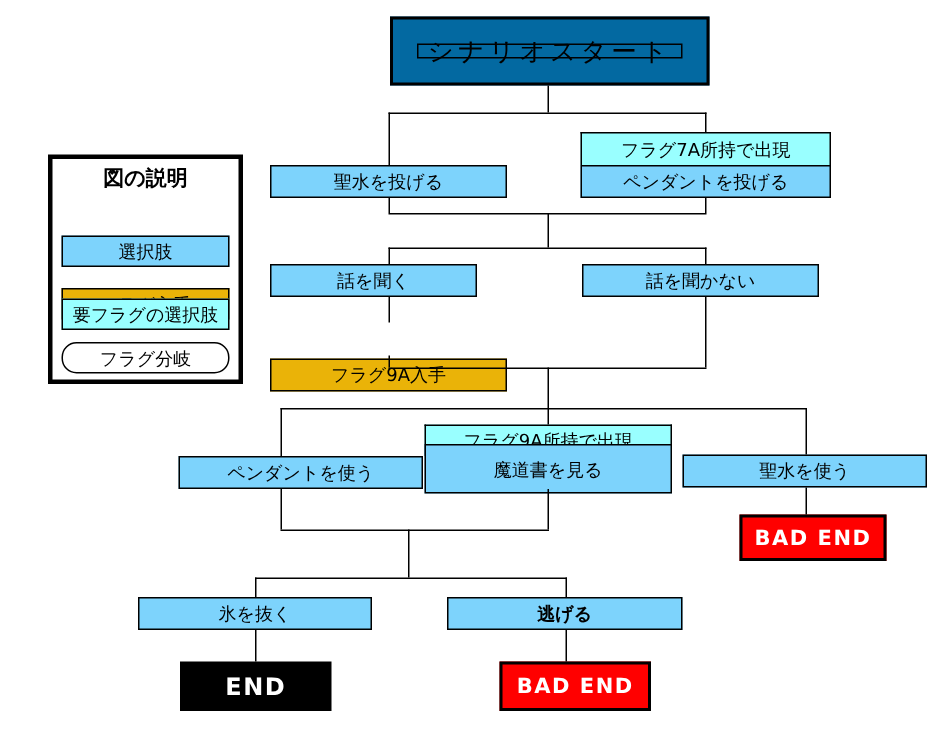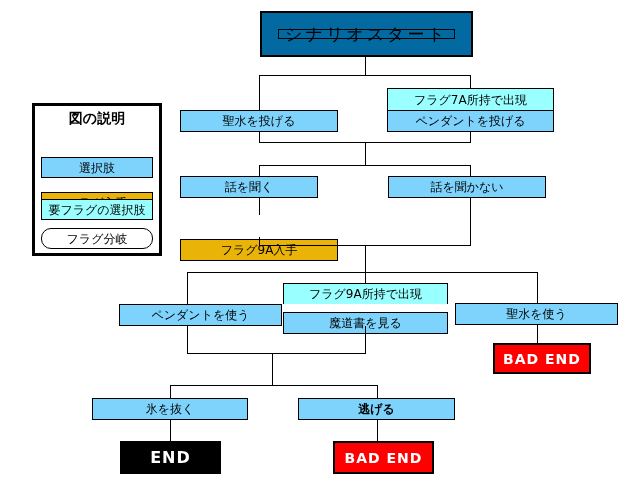--- a/index.html
+++ b/index.html
@@ -69,21 +69,21 @@
 
   <div class="node cyan stack-top" style="left:387px;top:88px;width:167px;height:22px;">フラグ7A所持で出現</div>
   <div class="node yellow" style="left:387px;top:110px;width:167px;height:22px;">ペンダントを投げる</div>
 
   <div class="node yellow" style="left:180px;top:176px;width:138px;height:22px;">話を聞く</div>
   <div class="node yellow" style="left:388px;top:176px;width:158px;height:22px;">話を聞かない</div>
 
   <div class="node orange" style="left:180px;top:215px;width:158px;height:22px;">フラグ9A入手</div>
 
   <div class="node cyan stack-top" style="left:283px;top:283px;width:165px;height:21px;">フラグ9A所持で出現</div>
-  <div class="node yellow" style="left:283px;top:312px;width:165px;height:22px;">魔道書を見る</div>
+  <div class="node yellow" style="left:283px;top:296px;width:165px;height:33px;">魔道書を見る</div>
 
   <div class="node yellow" style="left:119px;top:304px;width:163px;height:22px;">ペンダントを使う</div>
   <div class="node yellow" style="left:455px;top:303px;width:163px;height:22px;">聖水を使う</div>
 
   <div class="node yellow" style="left:92px;top:398px;width:156px;height:22px;">氷を抜く</div>
   <div class="node yellow" style="left:298px;top:398px;width:157px;height:22px;font-weight:bold;">逃げる</div>
 
   <div class="endbox bad-end" style="left:493px;top:343px;width:98px;height:31px;">BAD END</div>
   <div class="endbox end-black" style="left:120px;top:441px;width:101px;height:33px;">END</div>
   <div class="endbox bad-end" style="left:333px;top:441px;width:101px;height:33px;">BAD END</div>

